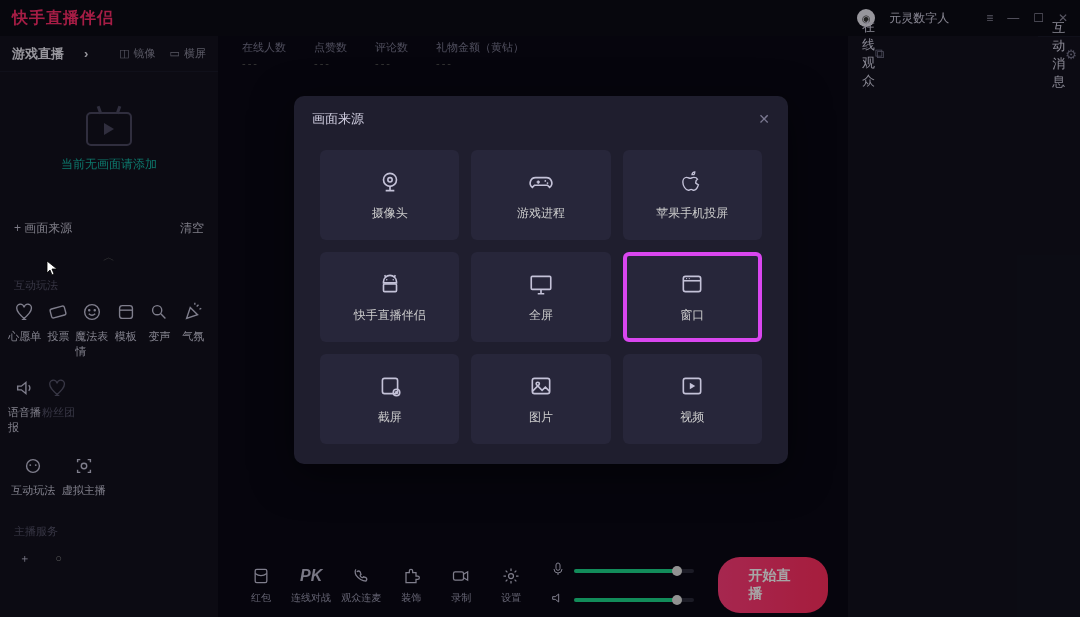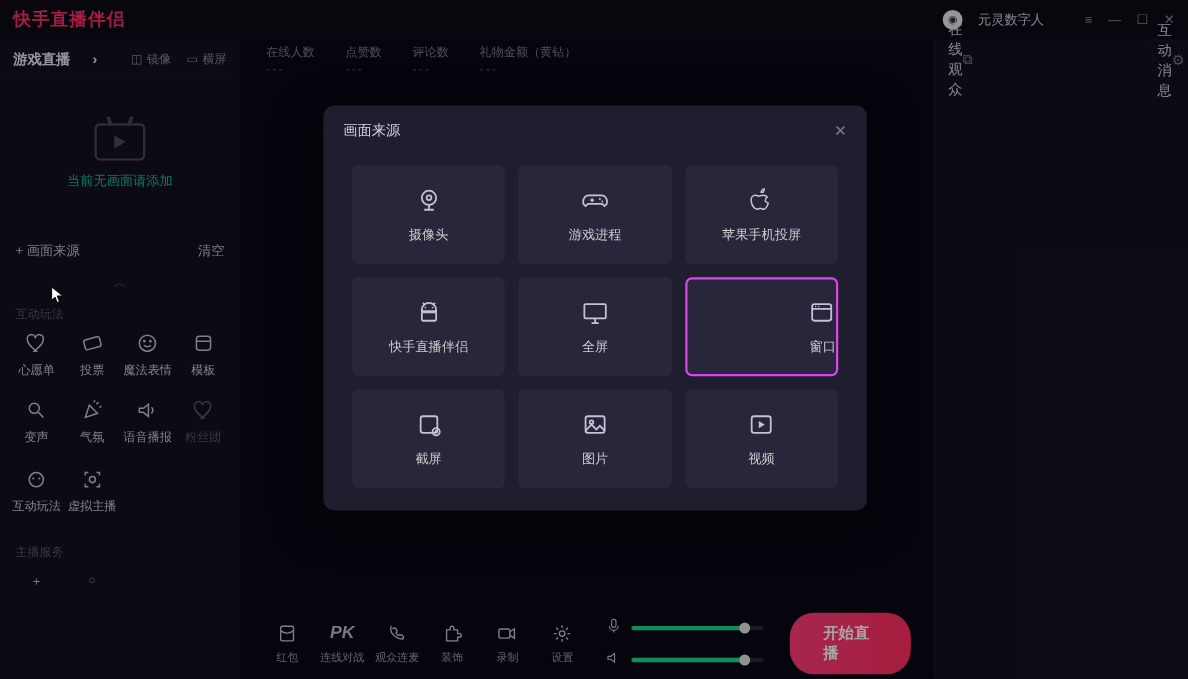--- a/index.html
+++ b/index.html
@@ -21,21 +21,21 @@
 .mode-opt { display:flex; align-items:center; gap:4px; color:#8a889a; font-size:11px; }
 .preview-empty { height:140px; display:flex; flex-direction:column; align-items:center; justify-content:center; gap:10px; color:#14b8a6; }
 .preview-box { width:46px; height:34px; border:2px solid #4a4860; border-radius:5px; display:flex; align-items:center; justify-content:center; position:relative; }
 .preview-box:before { content:""; position:absolute; top:-8px; left:10px; width:3px; height:8px; background:#4a4860; transform:rotate(-20deg); }
 .preview-box:after { content:""; position:absolute; top:-8px; right:10px; width:3px; height:8px; background:#4a4860; transform:rotate(20deg); }
 .tri { width:0; height:0; border-left:10px solid #4a4860; border-top:6px solid transparent; border-bottom:6px solid transparent; }
 .source-row { display:flex; align-items:center; justify-content:space-between; padding:8px 14px; font-size:12px; color:#c0bece; }
 .chevron-row { display:flex; justify-content:center; padding:4px 0; color:#555; }
 .tools-head { background:#1e1d2e; padding:10px 14px; display:flex; justify-content:space-between; align-items:center; color:#e0def0; font-size:13px; }
 .tools-section { padding:8px 14px 4px; font-size:11px; color:#56546a; }
-.tool-grid { display:grid; grid-template-columns:repeat(4,1fr); padding:4px 8px 8px; row-gap:18px; }
+.tool-grid { display:grid; grid-template-columns:repeat(6,1fr); padding:4px 8px 8px; row-gap:18px; }
 .tool-item { display:flex; flex-direction:column; align-items:center; gap:6px; color:#c8c6d8; font-size:11px; }
 .tool-item .icn { width:22px; height:22px; display:flex; align-items:center; justify-content:center; }
 .tool-item.muted { color:#56546a; }
 .center { flex:1; background:#0a0914; display:flex; flex-direction:column; position:relative; }
 .stats-row { height:36px; display:flex; align-items:center; gap:28px; padding:0 24px; font-size:11px; color:#7a7890; }
 .stats-row .stat { display:flex; flex-direction:column; gap:2px; }
 .stats-row .stat .dash { color:#555; letter-spacing:2px; }
 .center-body { flex:1; }
 .bottom-bar { height:64px; display:flex; align-items:center; padding:0 20px; gap:4px; }
 .bb-item { display:flex; flex-direction:column; align-items:center; gap:4px; font-size:10px; color:#9a98b0; width:52px; }
@@ -49,21 +49,21 @@
 .right { width:232px; background:#13121e; display:flex; flex-direction:row; }
 .right-head { height:36px; display:flex; align-items:center; justify-content:space-between; padding:0 14px; font-size:13px; color:#d4d2e4; }
 .right-gap { flex:0 0 140px; }
 .right-head.second { border-top:1px solid #1a1928; }
 .modal-backdrop { position:absolute; left:0; top:0; right:0; bottom:0; background:rgba(0,0,0,.35); }
 .modal { position:absolute; left:294px; top:96px; width:494px; background:#1f1e2e; border-radius:10px; padding-bottom:20px; box-shadow:0 10px 40px rgba(0,0,0,.5); }
 .modal-head { display:flex; align-items:center; justify-content:space-between; padding:14px 18px; font-size:13px; color:#d0cee0; }
 .close-x { font-size:14px; color:#7a7890; cursor:pointer; }
 .source-grid { display:grid; grid-template-columns:repeat(3,1fr); gap:12px; padding:8px 26px 0; }
 .src-cell { background:#27263a; border-radius:6px; height:90px; display:flex; flex-direction:column; align-items:center; justify-content:center; gap:10px; color:#ccc; font-size:12px; }
-.src-cell.selected { border:2px solid #d946ef;align-items:flex-end; }
+.src-cell.selected { border:4px solid #d946ef; }
 .src-cell .ci { height:26px; display:flex; align-items:center; justify-content:center; }
 svg { stroke:#c4c2d8; fill:none; stroke-width:1.5; }
 .cursor-fake { position:absolute; left:46px; top:260px; width:12px; height:16px; pointer-events:none; }
 </style>
 </head>
 <body>
 
 <div class="titlebar">
   <div class="logo">快手直播伴侣</div>
   <div class="window-ctrls">

